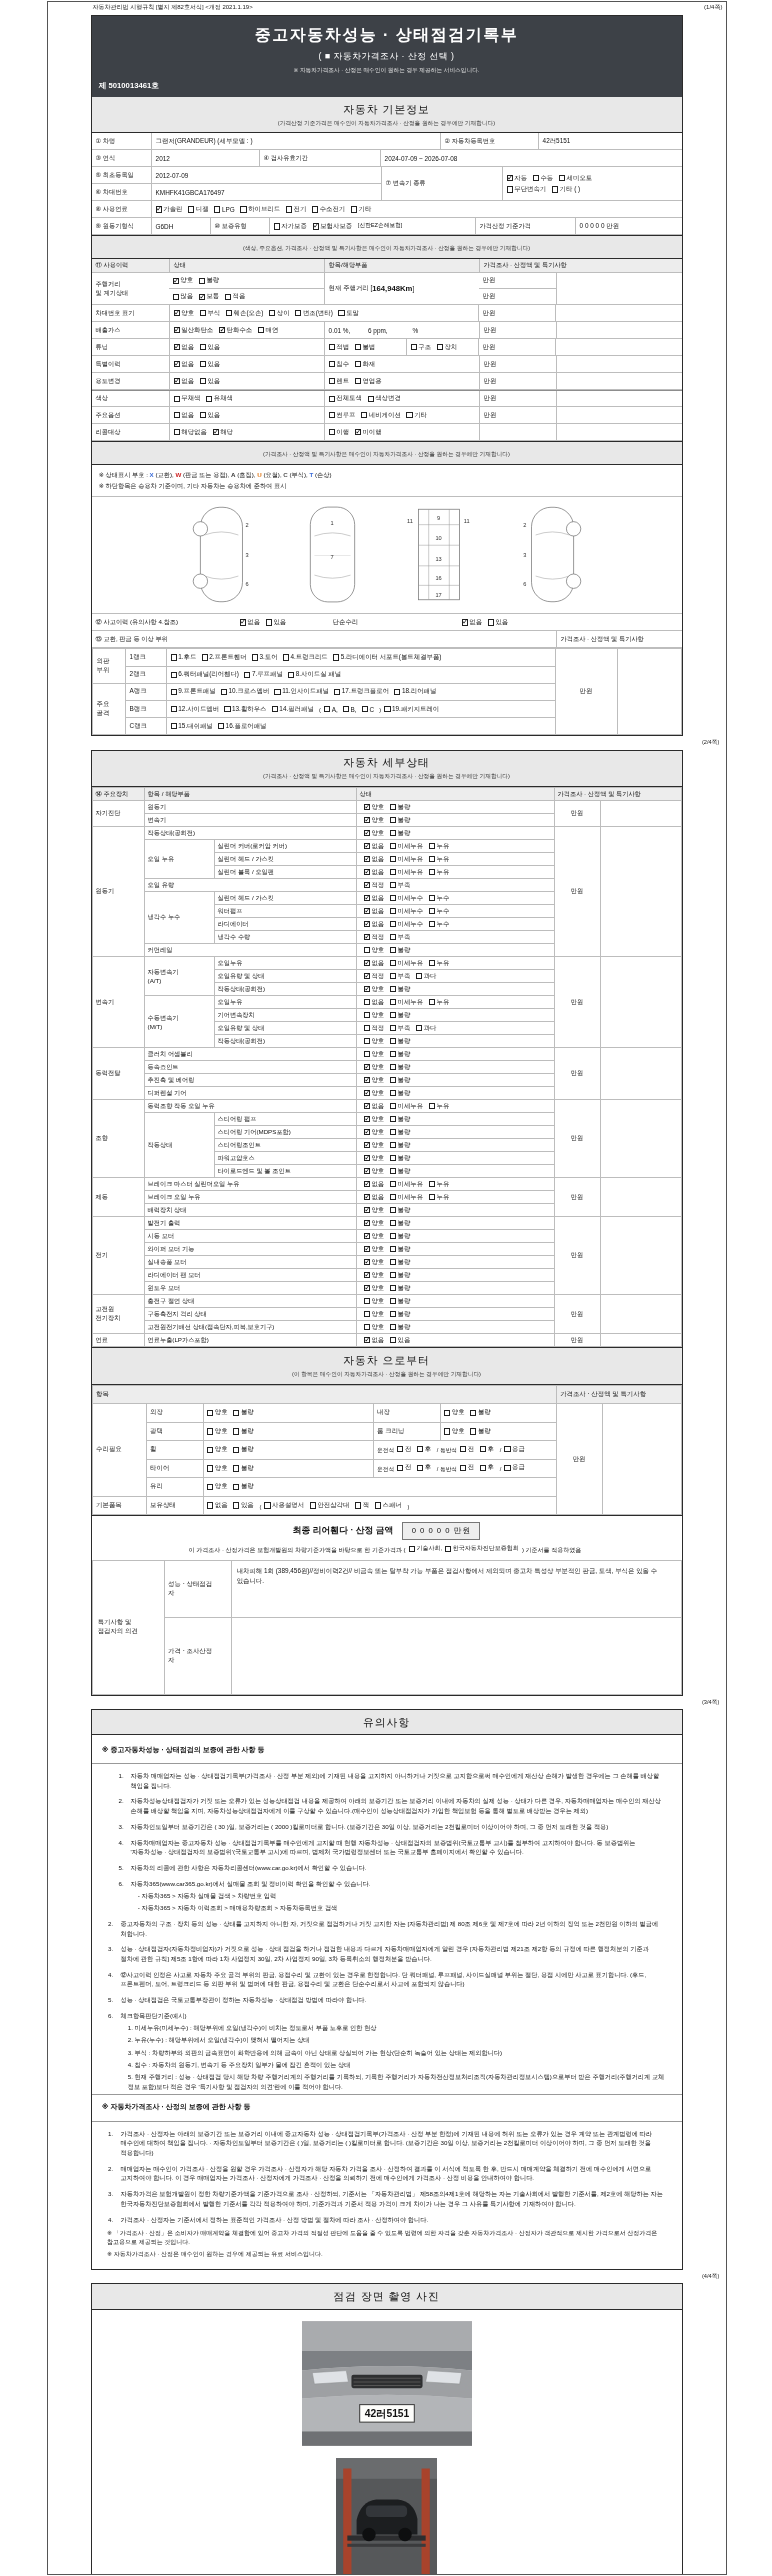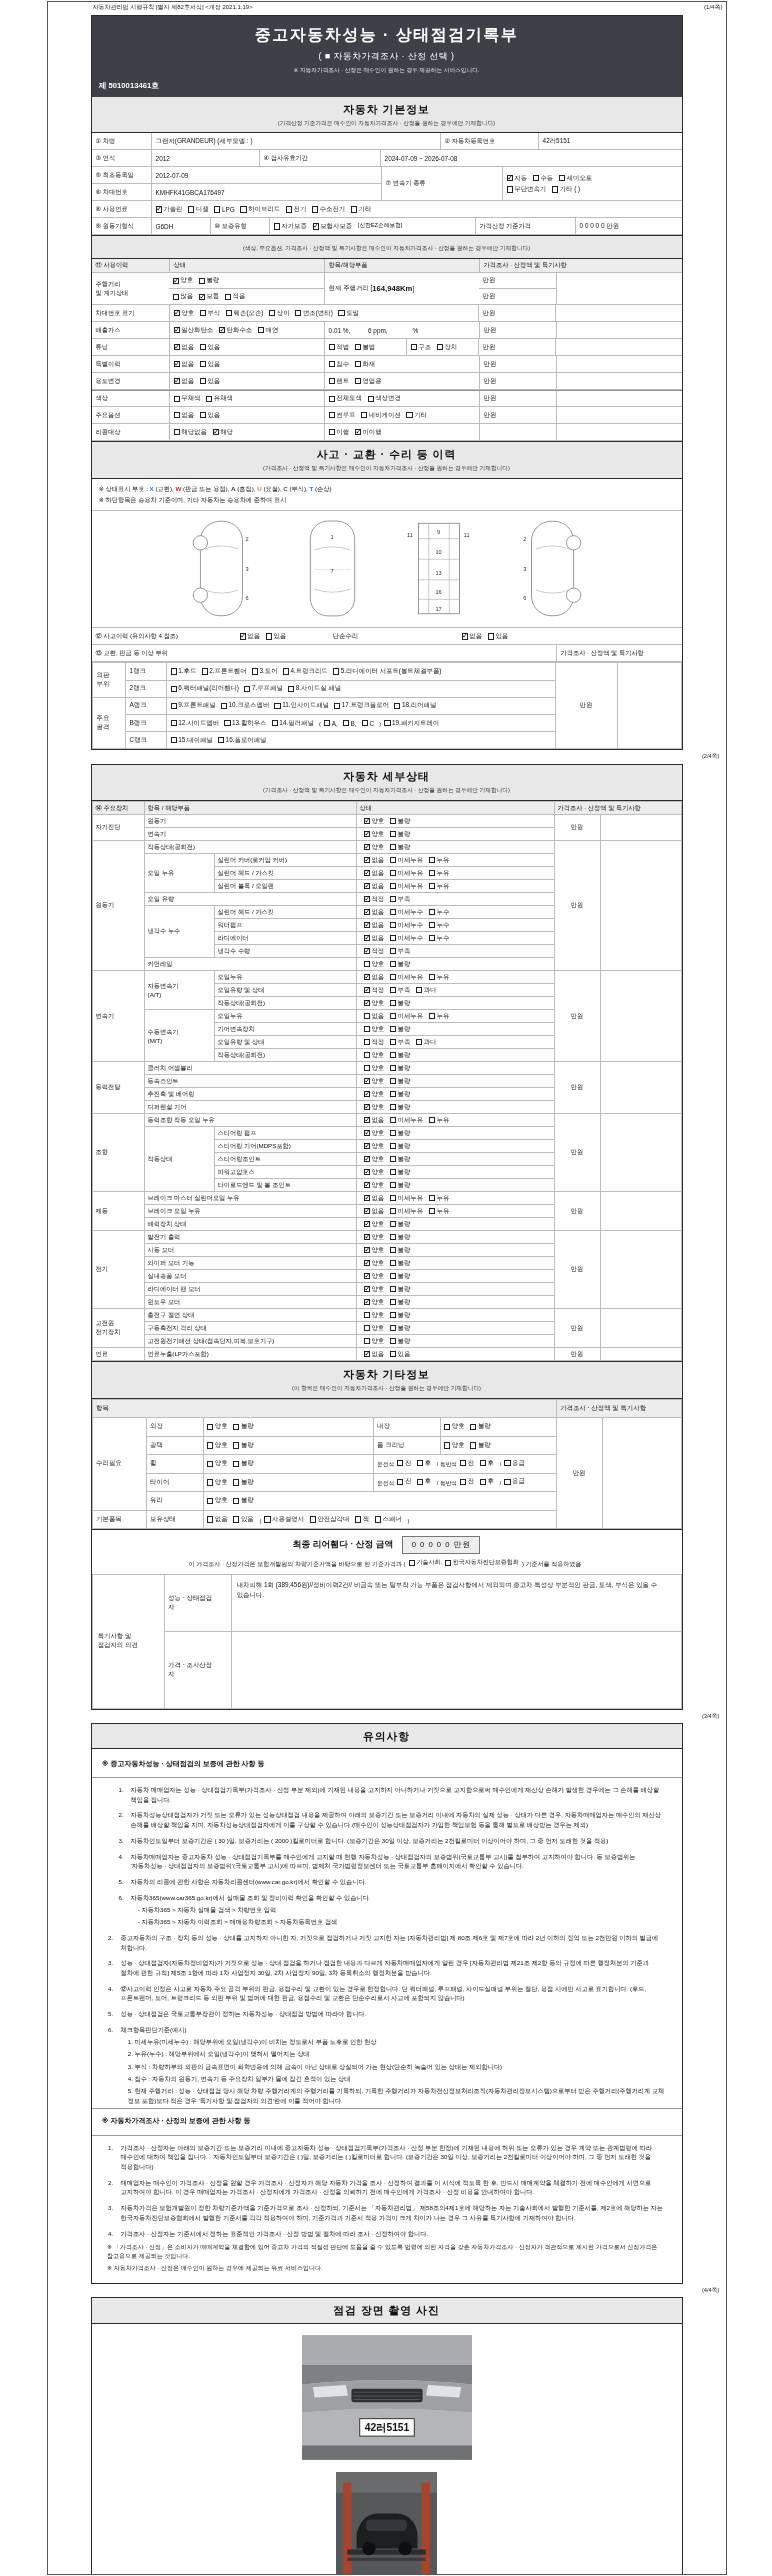--- a/index.html
+++ b/index.html
@@ -11,21 +11,21 @@
   .sec{width:592px;margin:0 auto;border:1px solid #2b2b2b;background:#fff}
   
   .band-dark{background:#3d4147;color:#fff;padding:9.3px 0 4.1px;text-align:center}
   .t1{font-size:16px;font-weight:bold;letter-spacing:1.5px}
   .t2{font-size:8.8px;margin-top:5.2px;letter-spacing:0.5px}
   .t3{font-size:5.7px;color:#e3e3e3;margin-top:3.6px}
   .docno{text-align:left;font-size:7.7px;font-weight:bold;padding:6.2px 0 2.1px 7.2px}
   
   .band-grey{background:#e8e8e8;text-align:center;padding:5.7px 0 4.6px;border-bottom:1px solid #2b2b2b}
   .bt2{border-top:1px solid #2b2b2b}
-  .bg-t{font-size:10.8px;font-weight:bold;letter-spacing:1px}
+  .bg-t{font-size:10.8px;font-weight:normal;letter-spacing:1px}
   .bg-n{font-size:5.7px;margin-top:3.1px;color:#333}
   
   .r{display:flex;border-bottom:0.5px solid #bdbdbd;min-height:17px;align-items:stretch}
   .c{display:flex;align-items:center;padding:2.1px 4.1px;border-left:0.5px solid #bdbdbd;font-size:6.4px}
   .c.nb{border-left:none}
   .lab{font-size:6.2px}
   .ctr{justify-content:flex-start;text-align:center}
   .stack{display:flex;flex-direction:column}
   .substack{display:flex;flex:1}
   .substack.bt{border-top:0.5px solid #bdbdbd}
@@ -460,21 +460,20 @@
           <span class="ck on">
             <span class="bx"></span>
             <span class="lb">미이행</span>
           </span>
         </div>
       <div class="c ctr" style="width:77px"></div>
       <div class="c" style="flex:1"></div>
     </div>
 
     <div class="band-grey bt2">
-      <div class="bg-t">사고 · 교환 · 수리 등 이력</div>
       <div class="bg-n">(가격조사 · 산정액 및 특기사항은 매수인이 자동차가격조사 · 산정을 원하는 경우에만 기재합니다)</div>
     </div>
     <div class="legend">
       <div><span>※ 상태표시 부호 : </span><span style="color: rgb(58, 107, 216); font-weight: bold;">X</span><span> (교환), </span><span style="color: rgb(204, 34, 34); font-weight: bold;">W</span><span> (판금 또는 용접), </span><span style="color: rgb(51, 51, 51); font-weight: bold;">A</span><span> (흠집), </span><span style="color: rgb(224, 120, 24); font-weight: bold;">U</span><span> (요철), </span><span style="color: rgb(85, 85, 85); font-weight: bold;">C</span><span> (부식), </span><span style="color: rgb(58, 107, 216); font-weight: bold;">T</span><span> (손상)</span></div>
       <div>※ 하단항목은 승용차 기준이며, 기타 자동차는 승용차에 준하여 표시</div>
     </div>
 
     <div class="diagwrap">
       <div class="diag">
         <svg width="77" height="101" viewBox="0 0 150 196" style="font-size:13px">
@@ -1179,21 +1178,21 @@
                 <span class="bx"></span>
                 <span class="lb">있음</span>
               </span></td>
             <td class="price" rowspan="1">만원</td>
             <td class="extra" rowspan="1"></td>
           </tr>
         </tbody>
     </table>
 
     <div class="band-grey bt2">
-      <div class="bg-t">자동차 기타정보</div>
+      <div class="bg-t">자동차 으로부터</div>
       <div class="bg-n">(이 항목은 매수인이 자동차가격조사 · 산정을 원하는 경우에만 기재합니다)</div>
     </div>
     <table class="etable">
       <colgroup>
           <col style="width:54px">
           <col style="width:57px">
           <col style="width:170px">
           <col style="width:67px">
           <col style="width:116px">
           <col style="width:46px">

